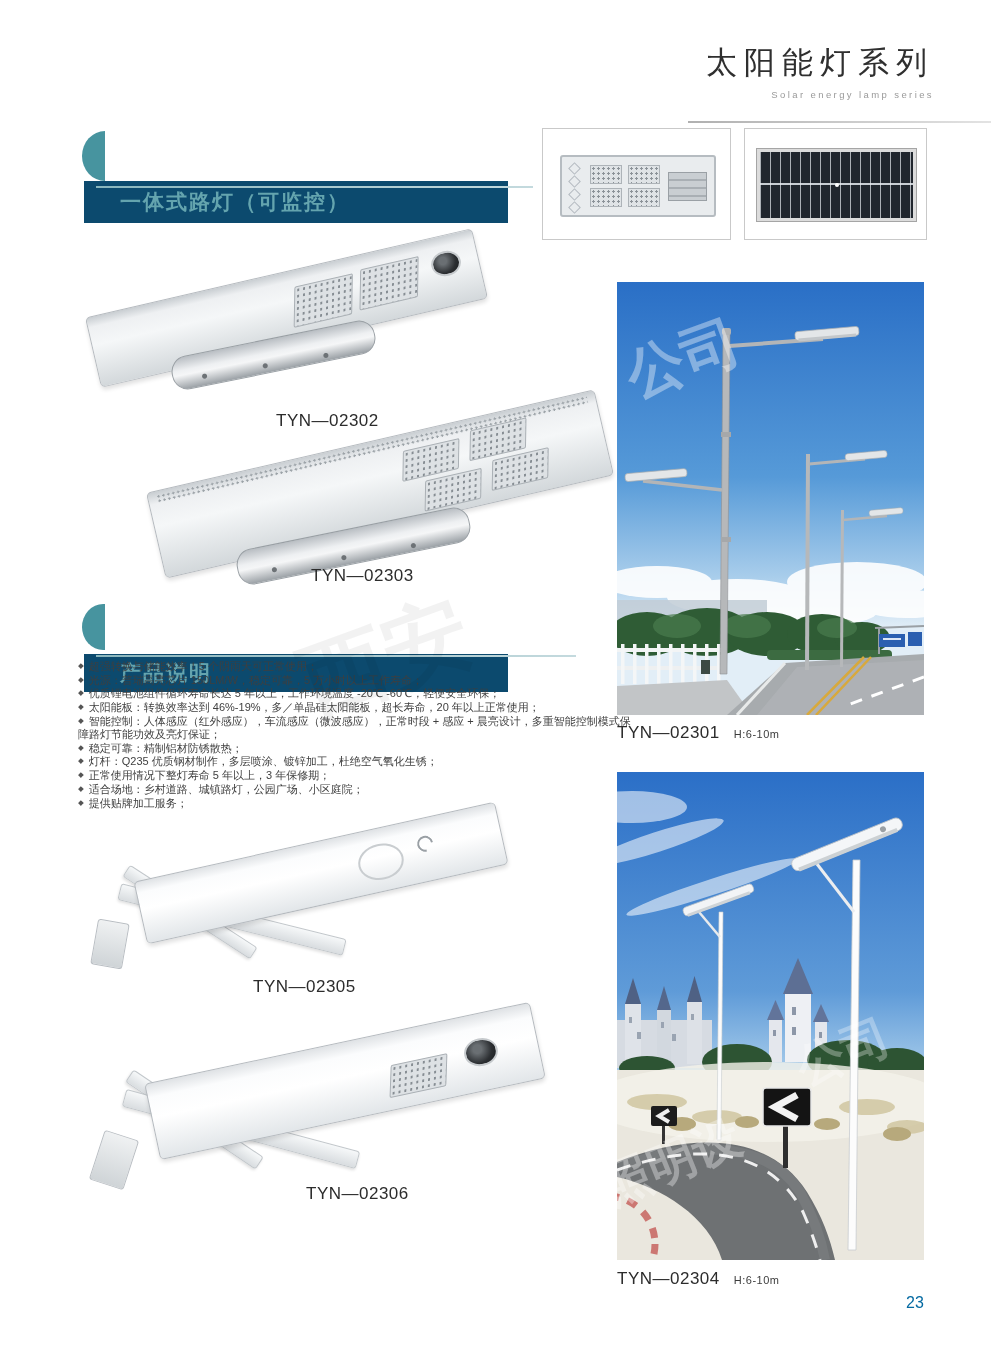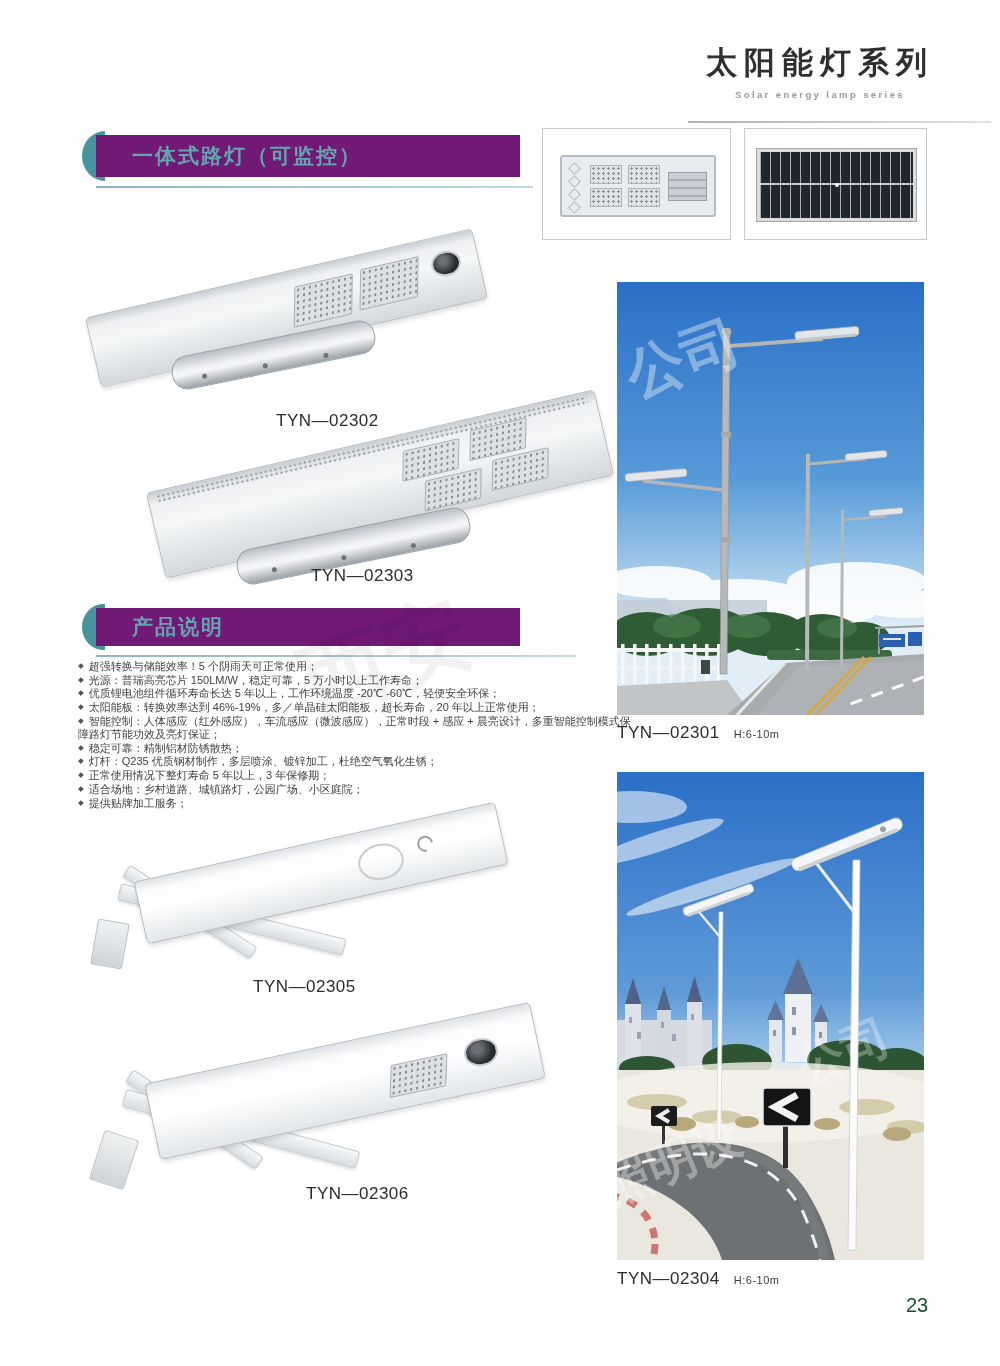--- a/index.html
+++ b/index.html
@@ -1,43 +1,43 @@
 <!DOCTYPE html>
 <html><head>
 <meta charset="utf-8">
 <style>
   html,body{margin:0;padding:0;background:#888;}
   .page{position:relative;width:1000px;height:1366px;background:#ffffff;margin:0 auto;
         font-family:"Liberation Sans",sans-serif;overflow:hidden;}
 
   
-  .titleblock{position:absolute;top:42px;right:66px;text-align:center;font-weight:bold;}
+  .titleblock{position:absolute;top:42px;right:66px;text-align:right;}
   .title{font-family:"Liberation Serif",serif;font-size:31px;letter-spacing:7px;color:#2f2f2f;}
   .subtitle{margin-top:5px;font-size:9.5px;letter-spacing:2.4px;color:#9a9a9a;}
   .title-rule{position:absolute;top:121px;left:688px;width:303px;height:2px;
               background:linear-gradient(90deg,#b0b0b0,#e3e3e3);}
 
   
-  .section-bar{position:absolute;left:96px;width:424px;height:42px;background:#701a75;}
+  .section-bar{position:absolute;left:84px;width:424px;height:42px;background:#0c4a6e;margin-top:46px;}
   .section-bar .bar-text{font-family:"Liberation Serif",serif;font-weight:bold;font-size:21px;
         letter-spacing:2px;color:#64a4ae;line-height:42px;padding-left:36px;display:block;}
   .semidisc{position:absolute;width:23px;height:50px;background:#47949f;
         border-radius:23px 0 0 23px / 25px 0 0 25px;}
   .bar-rule{position:absolute;height:2px;background:linear-gradient(90deg,#8ab6bd,#c4dade);}
 
   
   .specs{position:absolute;left:78px;top:659px;width:556px;font-size:11px;line-height:13.2px;color:#3f3f3f;}
   .specs .spec-item{margin:0;}
   .blt{font-size:7.5px;color:#555;margin-right:5px;vertical-align:1.5px;}
 
   
   .plabel{position:absolute;font-size:17px;color:#2c2c2c;letter-spacing:.5px;}
   .caption{position:absolute;font-size:17px;color:#2c2c2c;letter-spacing:.5px;}
   .hnote{font-size:11px;color:#3c3c3c;margin-left:14px;}
-  .pagenum{position:absolute;left:906px;top:1294px;font-size:20px;color:#14532d;}
+  .pagenum{position:absolute;left:906px;top:1294px;font-size:16px;color:#0369a1;}
 
   
   .miniframe{position:absolute;border:1px solid #c9c9c9;background:#fff;}
   .m1-body{position:absolute;left:17px;top:26px;width:152px;height:58px;background:#e9ecee;
            border:2px solid #b6bcc1;border-radius:3px;}
   .m1-diamond{position:absolute;width:7px;height:7px;border:1px solid #b4bac0;transform:rotate(45deg);}
   .m1-grid{position:absolute;width:30px;height:17px;background-color:#dfe3e6;
            background-image:radial-gradient(circle,#8b9298 1px,transparent 1.2px);background-size:5px 5px;
            border:1px solid #adb3b8;}
   .m1-bracket{position:absolute;left:106px;top:15px;width:37px;height:27px;border:1px solid #9aa0a5;

